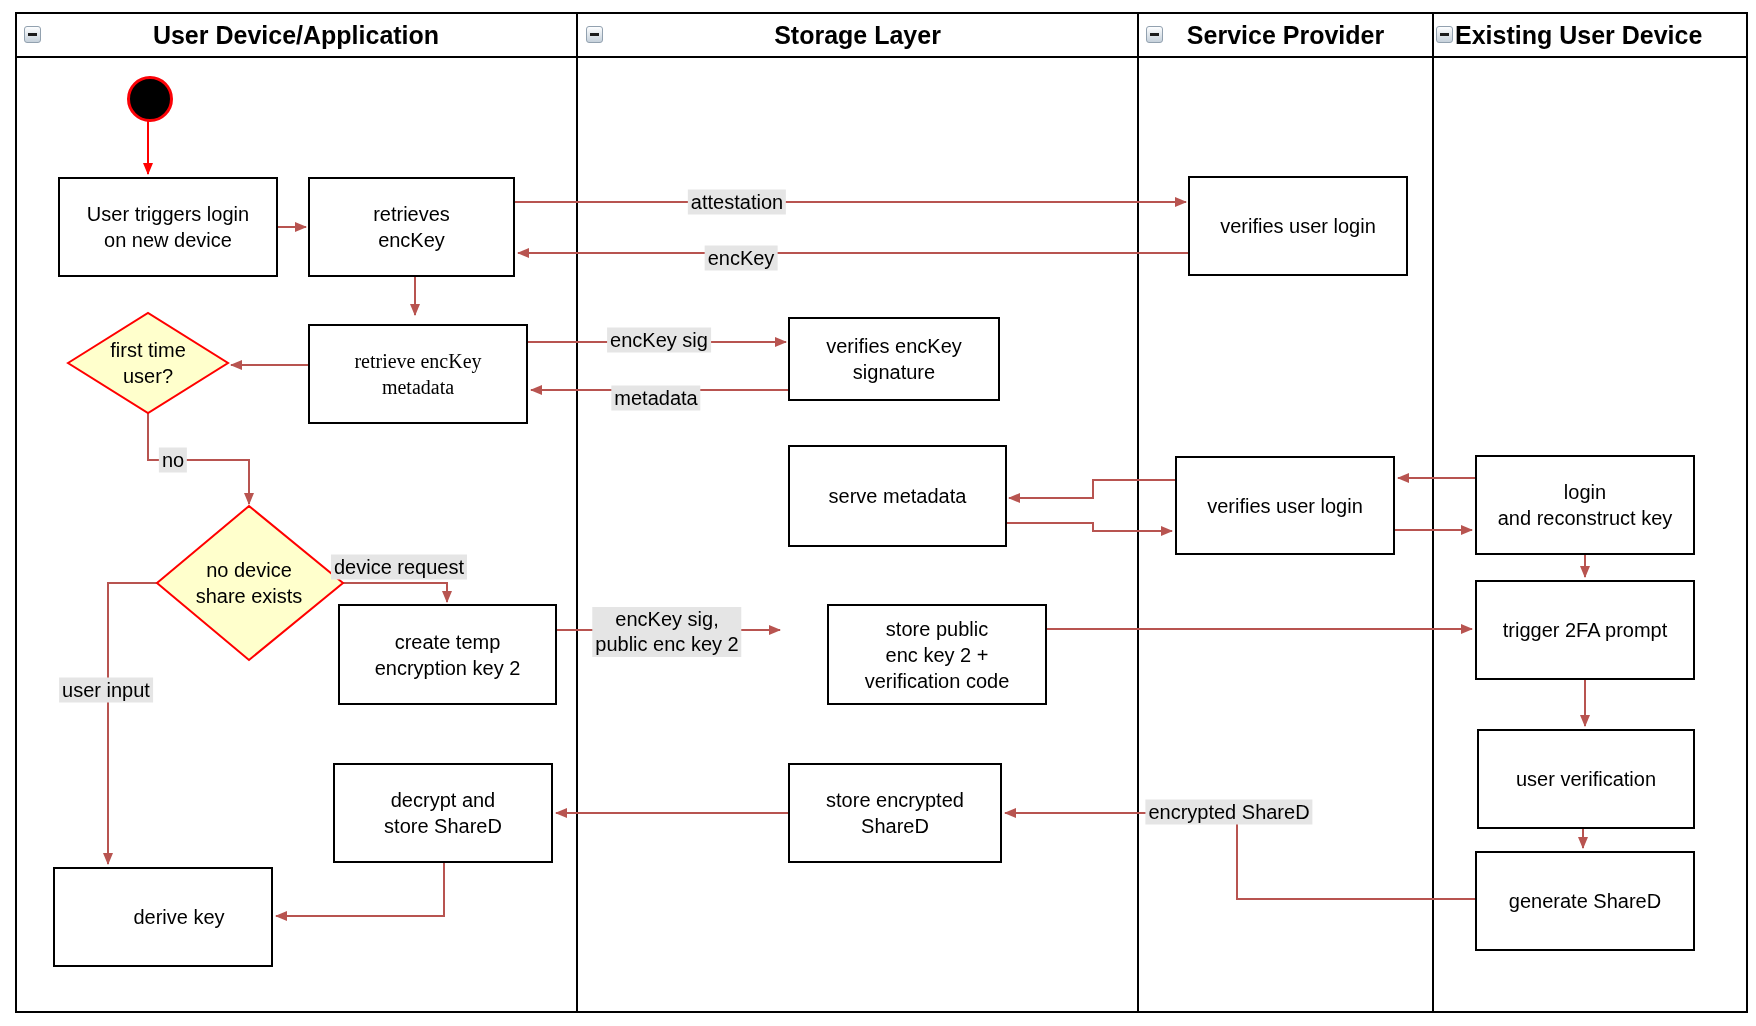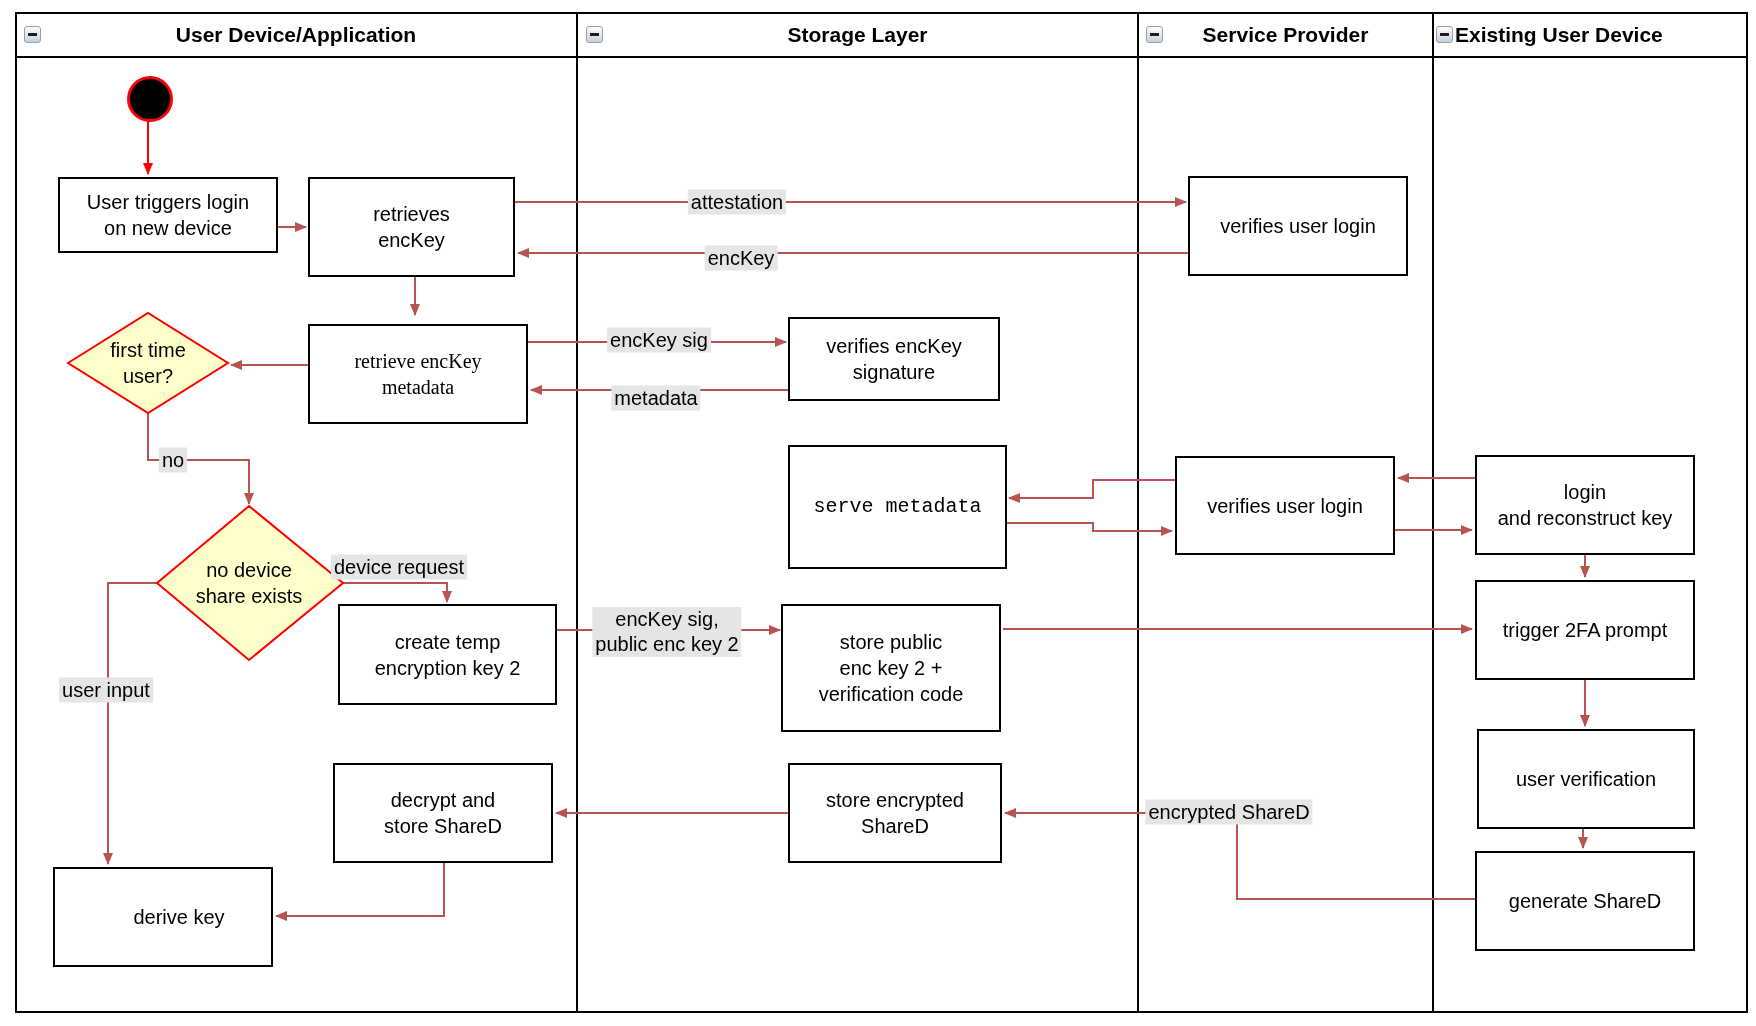--- a/index.html
+++ b/index.html
@@ -8,21 +8,21 @@
     font-family:"Liberation Sans", sans-serif;color:#000;overflow:hidden;
   }
   .pool{
     position:absolute;left:15px;top:12px;width:1733px;height:1001px;
     border:2px solid #000;box-sizing:border-box;background:#fff;z-index:0;
   }
   .vline{position:absolute;top:12px;height:1001px;width:2px;background:#000;z-index:1;}
   .hline{position:absolute;left:15px;top:56px;width:1733px;height:2px;background:#000;z-index:1;}
   .lane-header{
     position:absolute;top:14px;height:42px;display:flex;align-items:center;
-    justify-content:center;font-size:21px;font-weight:bold;z-index:2;
+    justify-content:center;font-size:25px;font-weight:bold;z-index:2;
   }
   .lane-header.leftalign{justify-content:flex-start;}
   .collapse-btn{
     position:absolute;width:17px;height:17px;border:1px solid #92a1af;border-radius:3px;
     background:linear-gradient(#fdfeff,#c6d1db);display:flex;align-items:center;
     justify-content:center;z-index:3;box-sizing:border-box;
   }
   .collapse-btn .minus{width:9px;height:3px;background:#1c1c1c;}
   svg.wires{position:absolute;left:0;top:0;z-index:1;}
   .node{
@@ -106,36 +106,36 @@
       <path d="M1475,899 L1237,899 L1237,813 L1005,813" marker-end="url(#ah)"></path>
       <path d="M788,813 L556,813" marker-end="url(#ah)"></path>
       <path d="M444,863 L444,916 L276,916" marker-end="url(#ah)"></path>
     </g>
     <polygon points="68,363 148,313 228,363 148,413" fill="#ffffcc" stroke="#ff0000" stroke-width="2"></polygon>
     <polygon points="157,583 249,506 343,583 249,660" fill="#ffffcc" stroke="#ff0000" stroke-width="2"></polygon>
   </svg>
 
   <div class="start-node"></div>
 
-  <div class="node" style="left:58px;top:177px;width:220px;height:76px;">User triggers login
+  <div class="node" style="left:58px;top:177px;width:220px;height:100px;">User triggers login
 on new device</div>
   <div class="node" style="left:308px;top:177px;width:207px;height:100px;">retrieves
 encKey</div>
   <div class="node" style="left:1188px;top:176px;width:220px;height:100px;">verifies user login</div>
   <div class="node" style="left:308px;top:324px;width:220px;height:100px;font-family:Liberation Serif, serif;">retrieve encKey
 metadata</div>
   <div class="node" style="left:788px;top:317px;width:212px;height:84px;">verifies encKey
 signature</div>
-  <div class="node" style="left:788px;top:445px;width:219px;height:124px;font-family:Liberation Mono, monospace;">serve metadata</div>
+  <div class="node" style="left:788px;top:445px;width:219px;height:102px;">serve metadata</div>
   <div class="node" style="left:1175px;top:456px;width:220px;height:99px;">verifies user login</div>
   <div class="node" style="left:1475px;top:455px;width:220px;height:100px;">login
 and reconstruct key</div>
   <div class="node" style="left:338px;top:604px;width:219px;height:101px;">create temp
 encryption key 2</div>
-  <div class="node" style="left:781px;top:604px;width:220px;height:128px;">store public
+  <div class="node" style="left:827px;top:604px;width:220px;height:101px;">store public
 enc key 2 +
 verification code</div>
   <div class="node" style="left:1475px;top:580px;width:220px;height:100px;">trigger 2FA prompt</div>
   <div class="node" style="left:1477px;top:729px;width:218px;height:100px;">user verification</div>
   <div class="node" style="left:1475px;top:851px;width:220px;height:100px;">generate ShareD</div>
   <div class="node" style="left:333px;top:763px;width:220px;height:100px;">decrypt and
 store ShareD</div>
   <div class="node" style="left:788px;top:763px;width:214px;height:100px;">store encrypted
 ShareD</div>
   <div class="node" style="left:53px;top:867px;width:220px;height:100px;padding-left:32px;">derive key</div>

